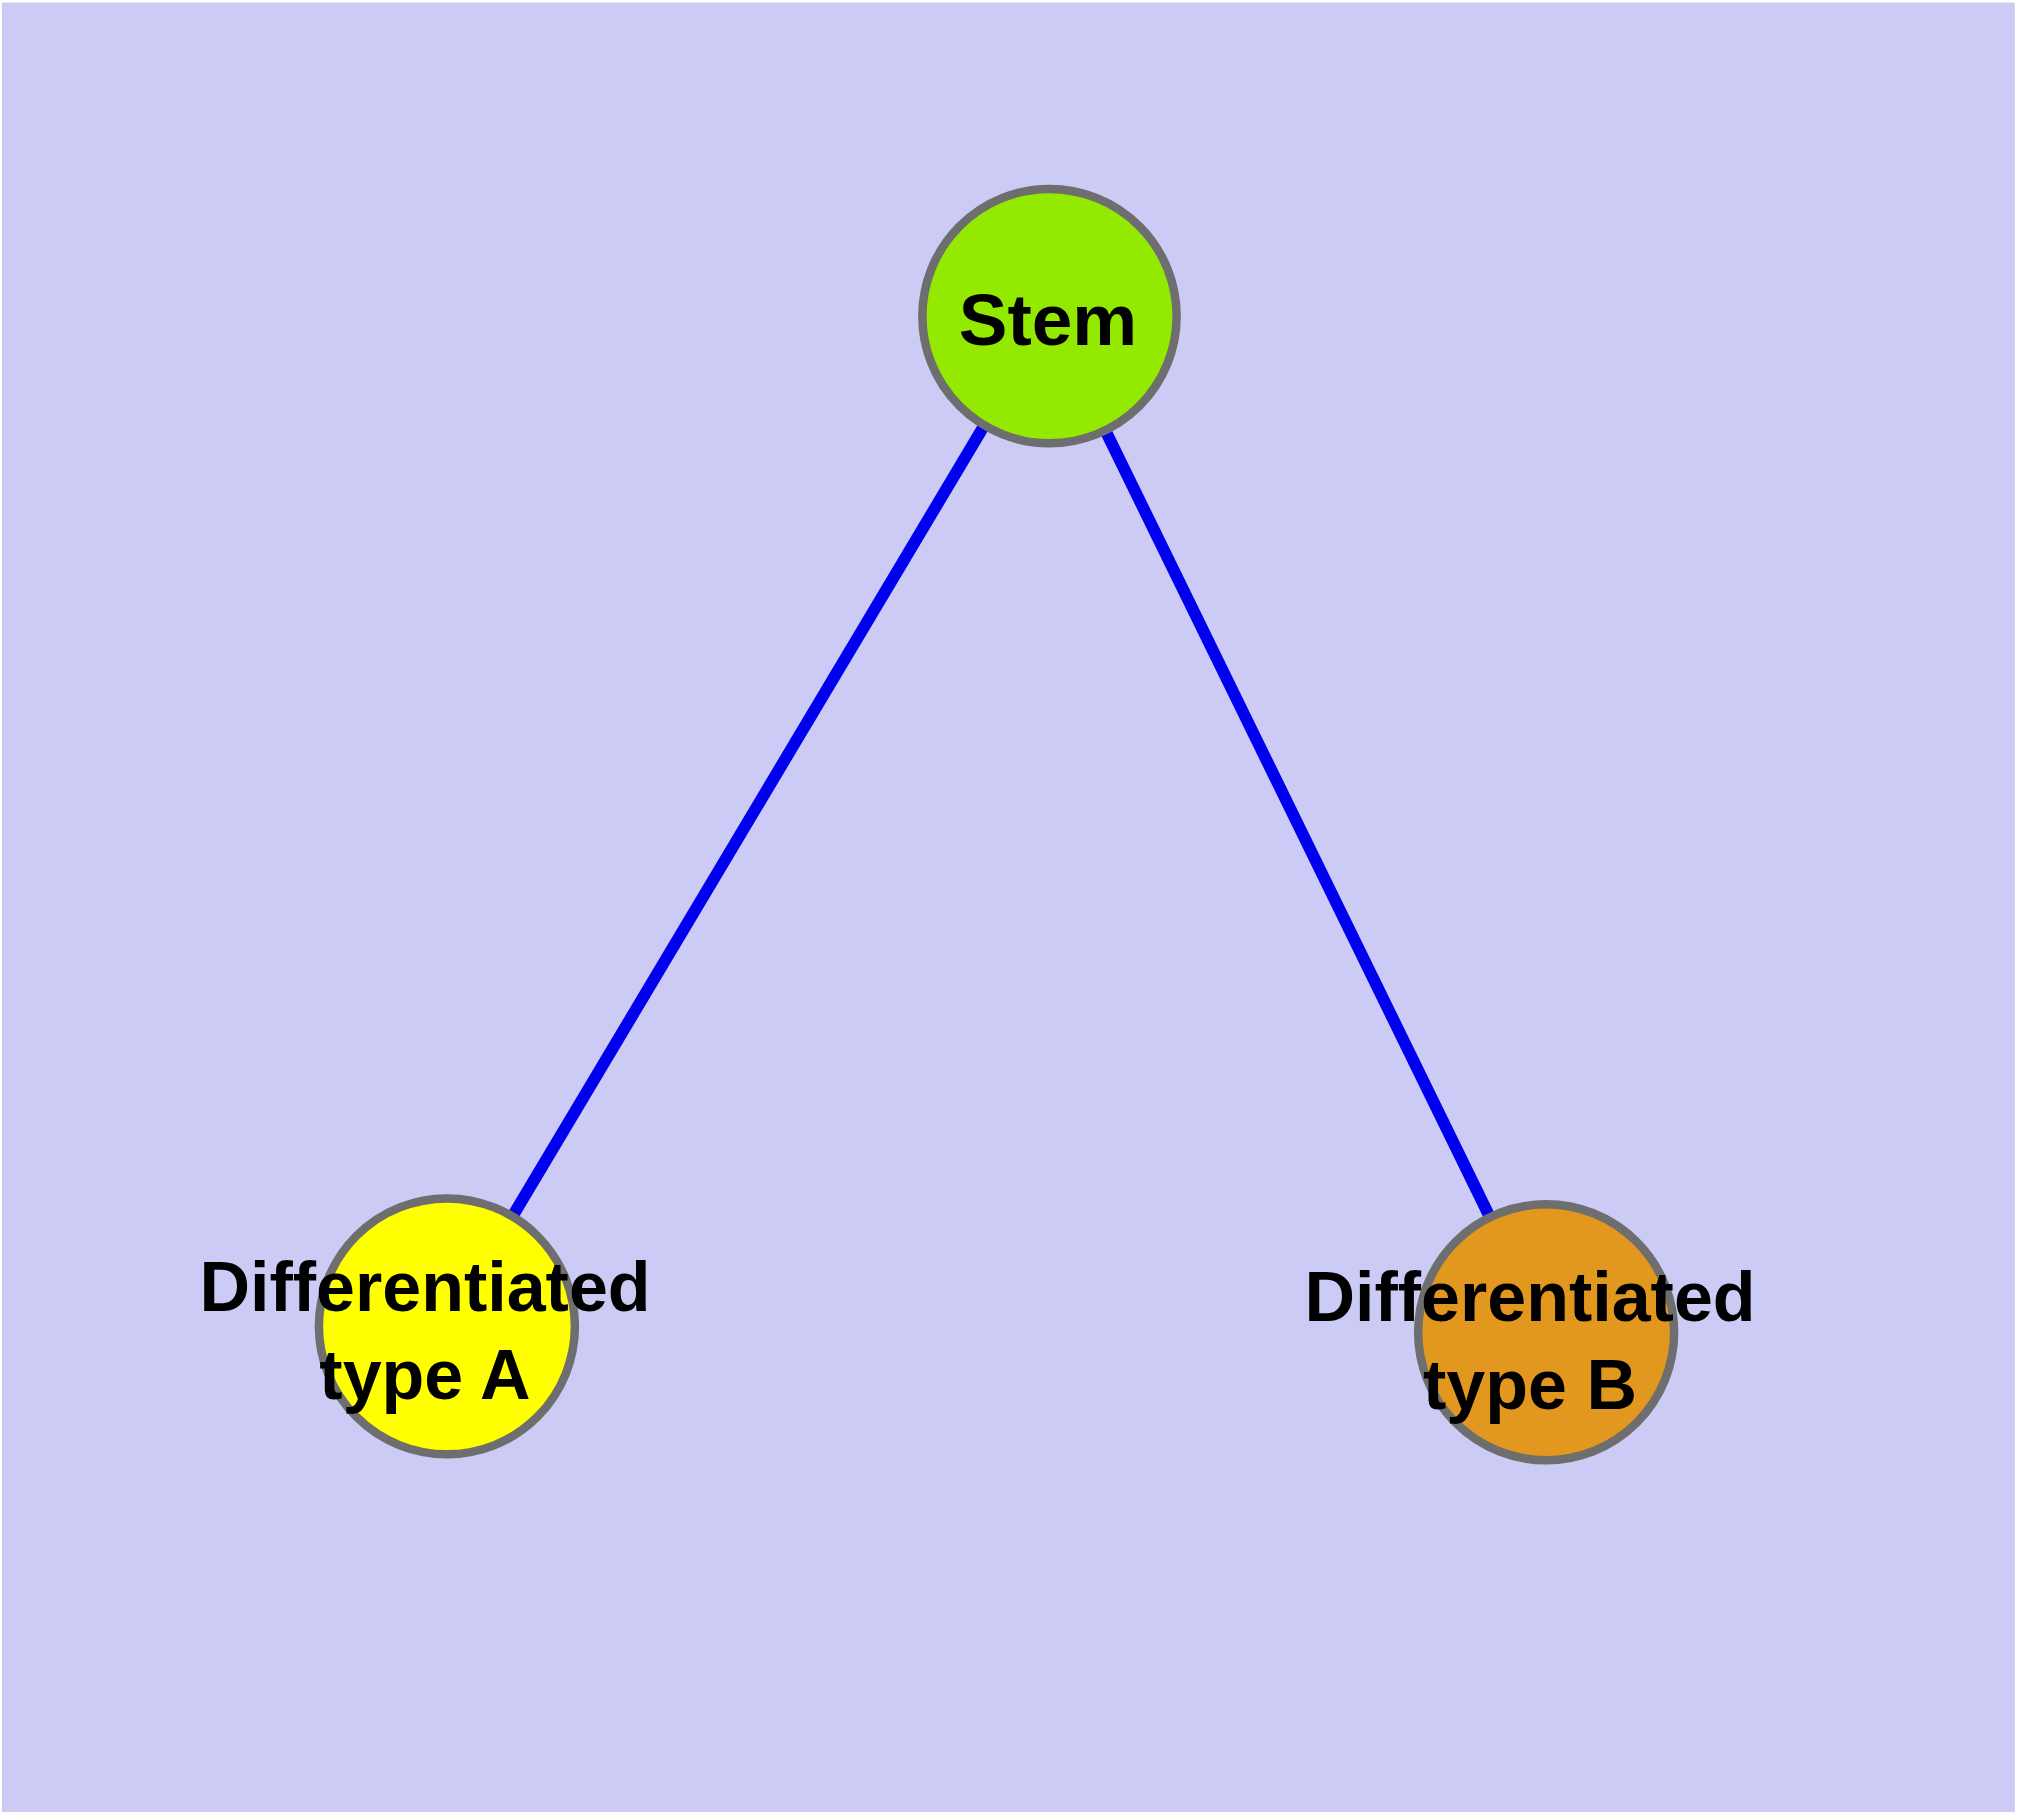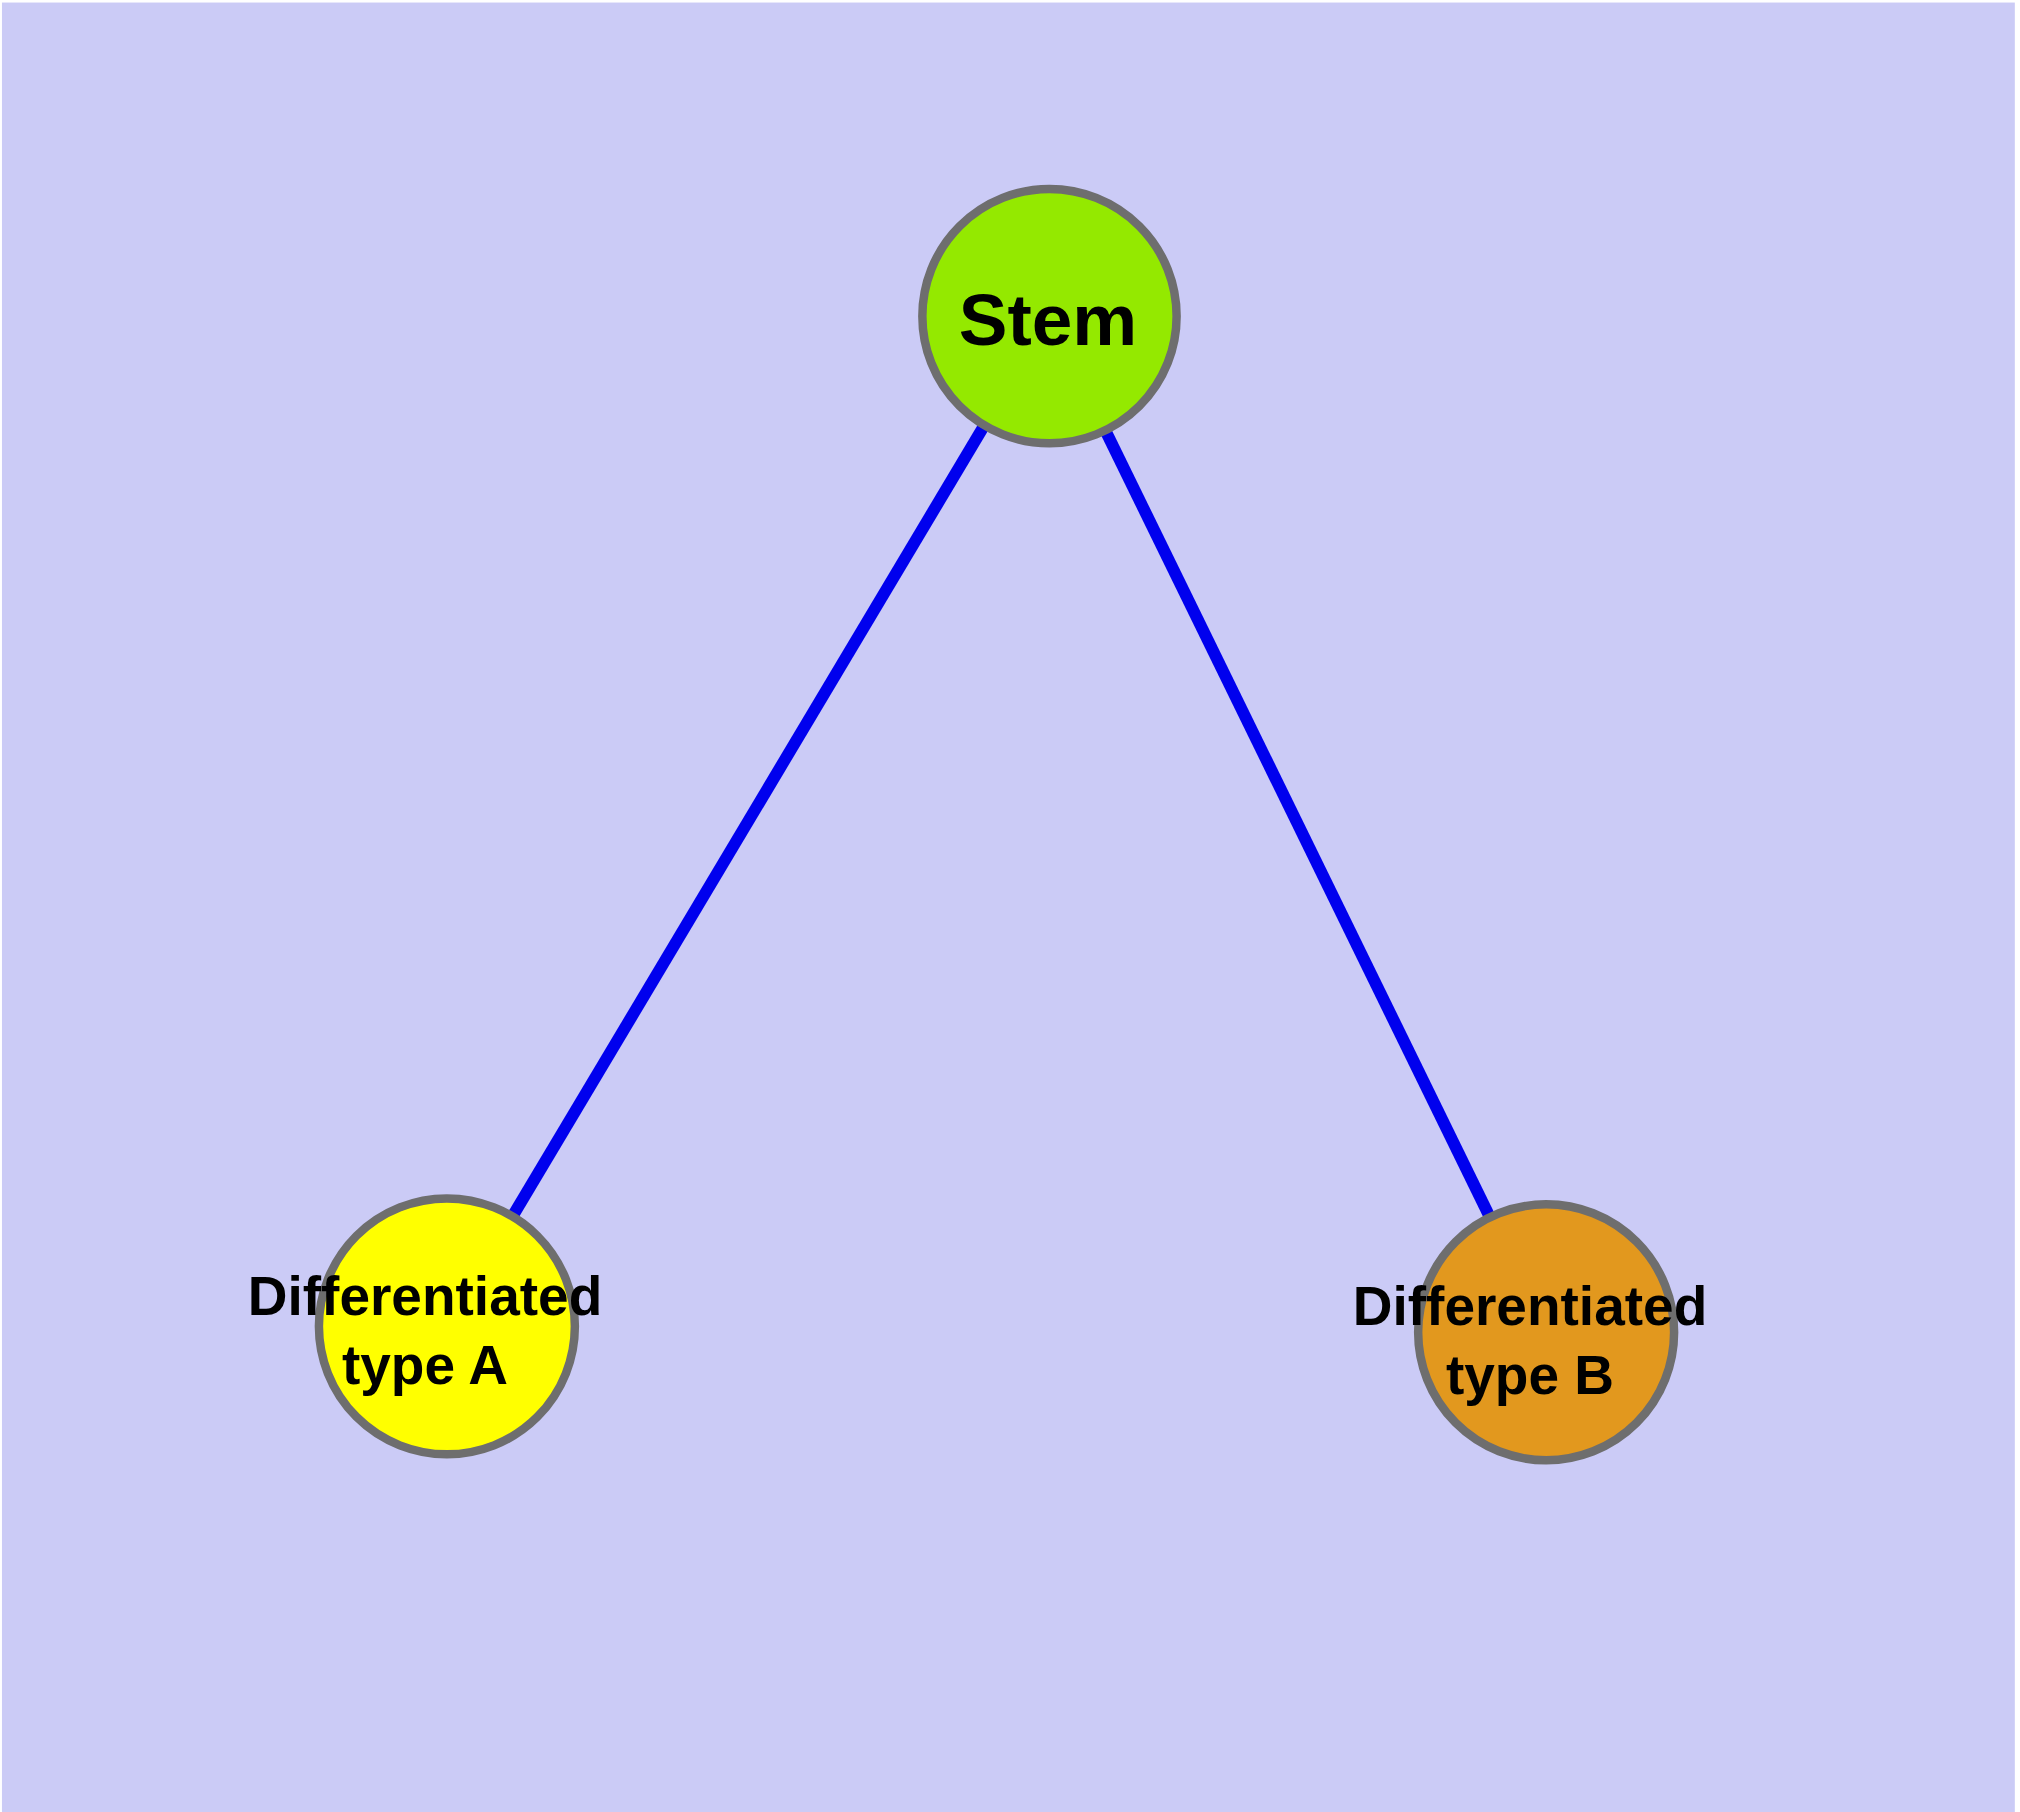--- a/index.html
+++ b/index.html
@@ -25,21 +25,21 @@
     stroke-width: 14px;
     fill: none;
   }
   .node-circle {
     stroke-width: 10px;
   }
   .node-label {
     position: absolute;
     transform: translate(-50%, -50%);
     font-weight: 700;
-    font-size: 55px;
+    font-size: 70px;
     line-height: 1.25;
     color: #000000;
     text-align: center;
     white-space: pre-line;
     letter-spacing: 0px;
   }
   .node-label.stem {
     font-size: 73px;
     line-height: 1.2;
   }

